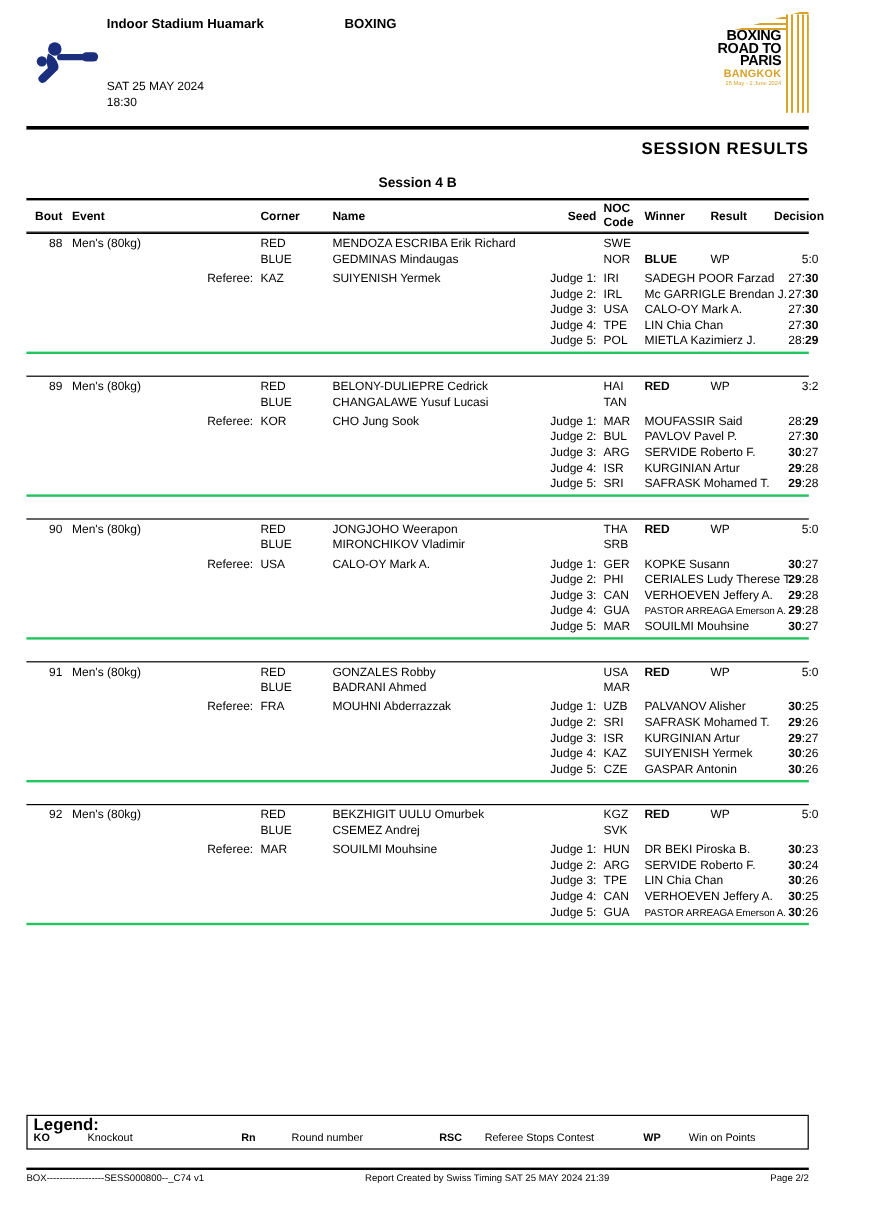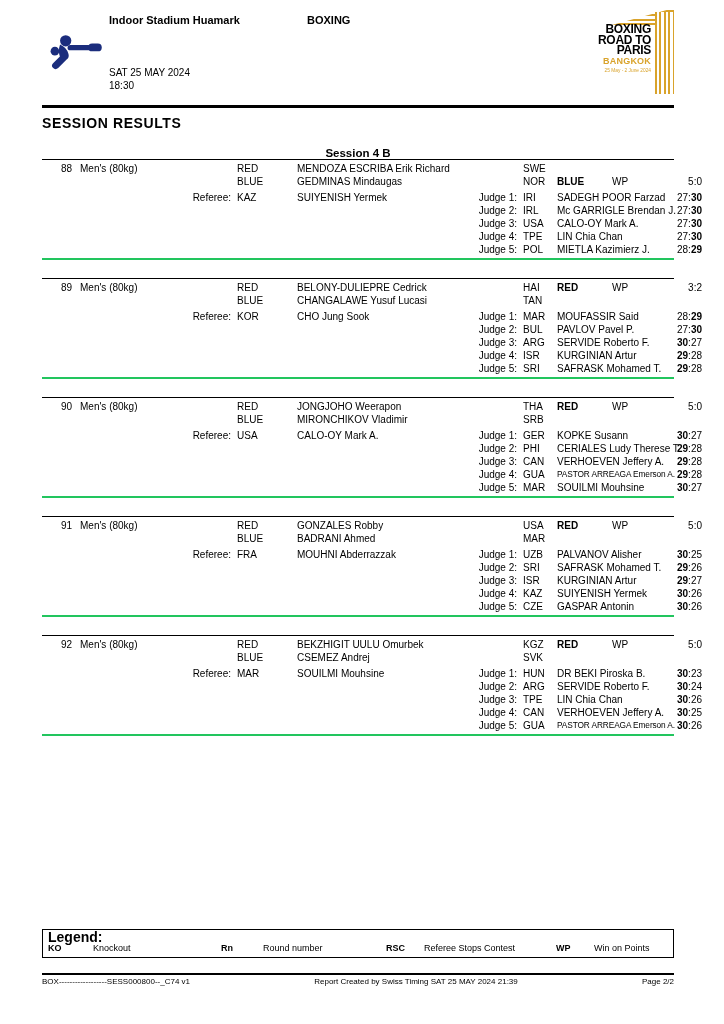--- a/index.html
+++ b/index.html
@@ -2,21 +2,21 @@
 <html><head>
 <meta charset="utf-8">
 <style>
   * { margin:0; padding:0; box-sizing:border-box; }
   html,body { background:#fff; }
   body {
     width:724px; height:1024px; overflow:hidden;
     font-family:"Liberation Sans","DejaVu Sans",sans-serif;
     color:#000; font-size:10px;
   }
-  .page { width:704px; height:1024px; padding:0 30px 38px 42px; display:flex; flex-direction:column; }
+  .page { width:704px; height:1024px; padding:0 30px 38px 22px; display:flex; flex-direction:column; }
 
   
   .hdr { position:relative; height:105px; flex:none; }
   .venue { position:absolute; left:67px; top:14px; font-weight:bold; font-size:11px; }
   .sport { position:absolute; left:265px; top:14px; font-weight:bold; font-size:11px; }
   .dt { position:absolute; left:67px; top:66px; font-size:10px; line-height:13px; }
   .picto { position:absolute; left:4px; top:33px; }
 
   .brand { position:absolute; right:0; top:8px; width:84px; height:88px; }
   .stripes-v { position:absolute; right:0; top:4px; bottom:2px; width:19px;
@@ -24,21 +24,21 @@
   .stripes-top { position:absolute; right:0; top:0; width:62px; height:17px;
     background:repeating-linear-gradient(0deg,#D9A32B 0 1.8px,#fff 1.8px 4.4px);
     clip-path:polygon(0 100%,100% 0,100% 100%); }
   .brand-text { position:absolute; right:23px; top:16px; text-align:right; }
   .brand-text .big { font-size:12px; font-weight:900; line-height:10.5px; letter-spacing:-0.3px; }
   .brand-text .city { font-size:9px; font-weight:800; color:#D9A32B; line-height:11px; letter-spacing:0.2px; }
   .brand-text .dates { font-size:4.8px; color:#D9A32B; line-height:7px; }
 
   .rule { height:3px; background:#000; flex:none; }
 
-  .title { text-align:left; font-weight:bold; font-size:14px; letter-spacing:0.6px; margin-top:7px; flex:none; }
+  .title { text-align:right; font-weight:bold; font-size:14px; letter-spacing:0.6px; margin-top:7px; flex:none; }
   .subtitle { text-align:center; font-weight:bold; font-size:11.5px; margin-top:16px; flex:none; }
 
   
   .grid { display:grid; grid-template-columns:34px 155px 62px 178px 50px 36px 54px 54px 41px; }
   .thead { margin-top:6px; border-top:2.5px solid #000; border-bottom:1px solid #000;
            padding:2px 0; font-weight:bold; align-items:center; flex:none; }
   .thead div { line-height:11px; }
   .c1 { grid-column:1; padding-right:4px; text-align:right; }
   .c2 { grid-column:2; padding-left:4px; }
   .c3 { grid-column:3; padding-left:6px; }
@@ -103,20 +103,34 @@
         <div class="dates">25 May - 2 June 2024</div>
       </div>
     </div>
   </div>
 
   <div class="rule"></div>
 
   <div class="title">SESSION RESULTS</div>
   <div class="subtitle">Session 4 B</div>
 
+  <div class="grid thead">
+    <div class="c1">Bout</div>
+    <div class="c2">Event</div>
+    <div class="c3">Corner</div>
+    <div class="c4">Name</div>
+    <div class="c5">Seed</div>
+    <div class="c6">
+      <div>NOC</div>
+      <div>Code</div>
+    </div>
+    <div class="c7">Winner</div>
+    <div class="c8">Result</div>
+    <div class="c9">Decision</div>
+  </div>
 
   <div>
   <div class="bout">
     <div class="grid row">
       <div class="c1">88</div>
       <div class="c2">Men's (80kg)</div>
       <div class="c3">RED</div>
       <div class="c4">MENDOZA ESCRIBA Erik Richard</div>
       <div class="c5"></div>
       <div class="c6">SWE</div>

